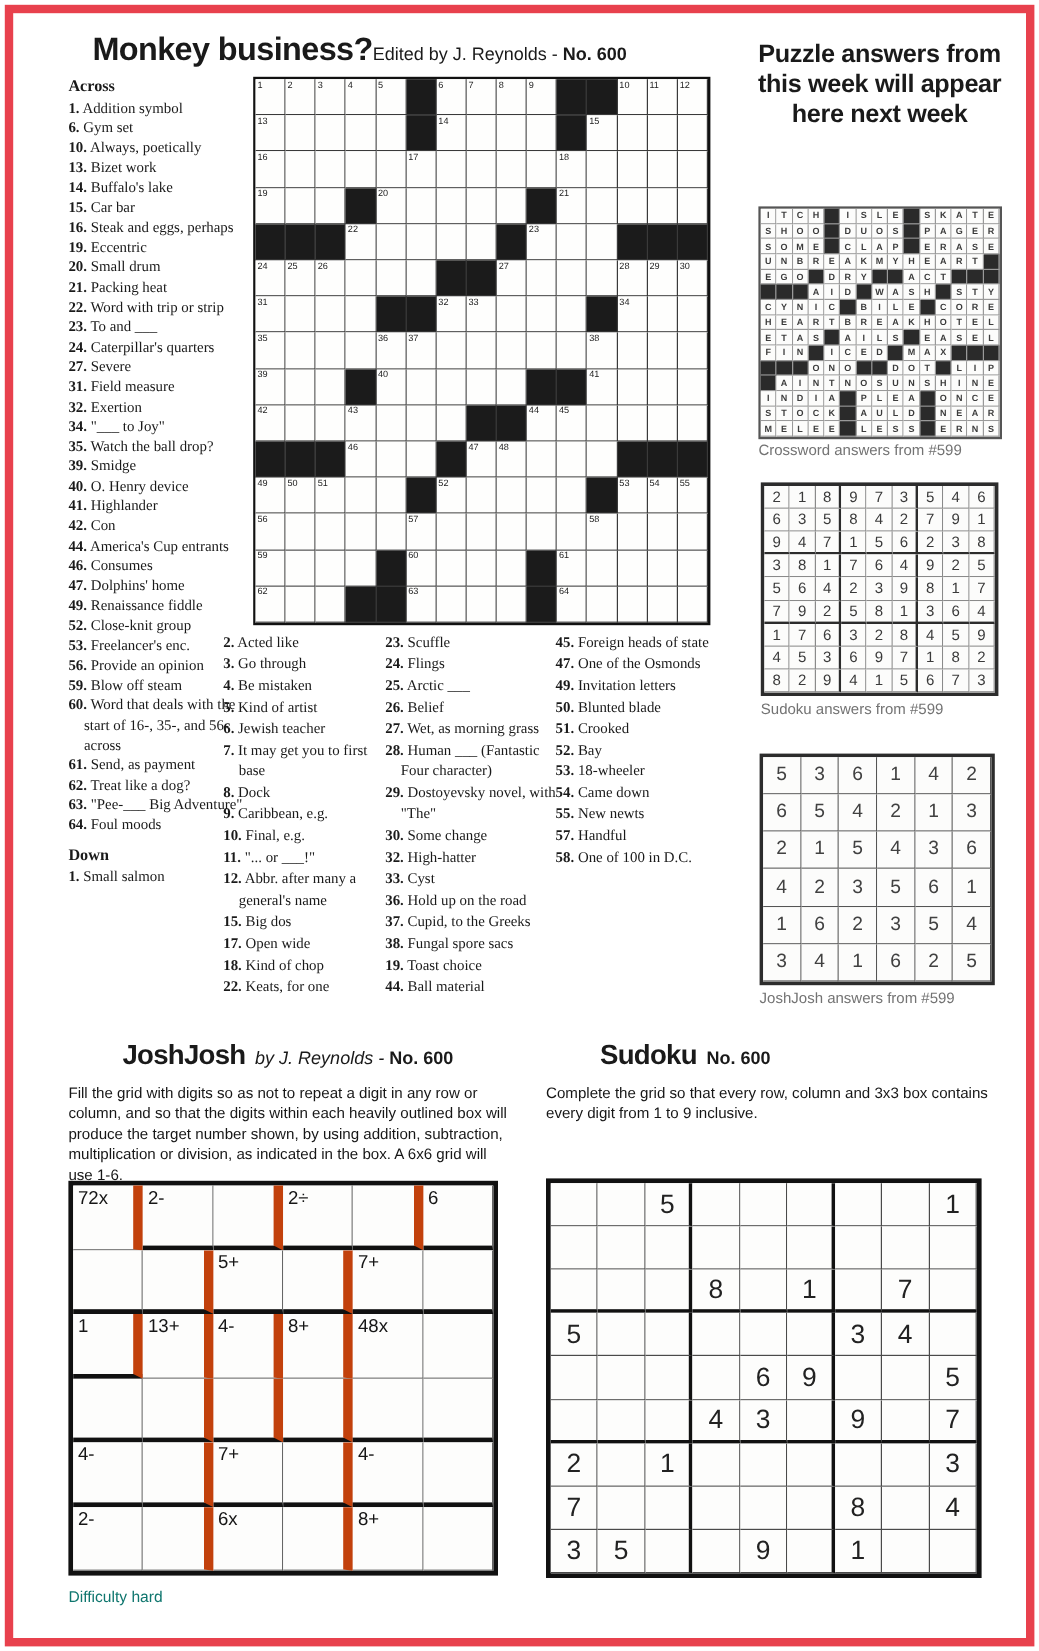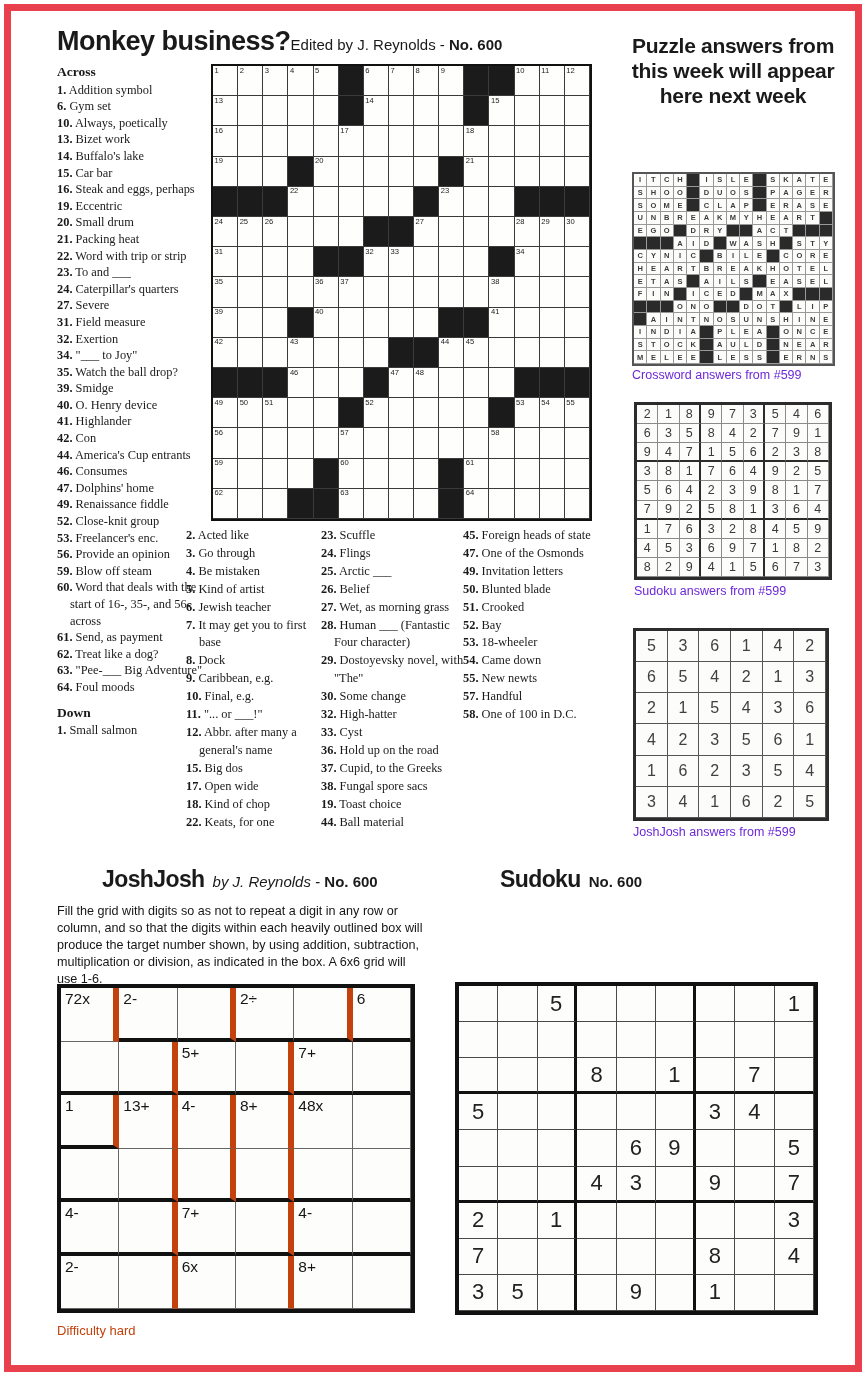--- a/index.html
+++ b/index.html
@@ -3,21 +3,21 @@
 <meta charset="utf-8">
 <style>
   :root { --red:#e8414d; --ink:#1a1a1a; }
   * { box-sizing:border-box; margin:0; padding:0; }
   body { background:#fff; font-family:"Liberation Sans", sans-serif; color:#1a1a1a; }
   .page { position:relative; width:866px; height:1376px; background:#fff; overflow:hidden; }
   .frame { position:absolute; inset:4px; border:7px solid var(--red); pointer-events:none; z-index:5; }
 
   
   .xw-header { position:absolute; left:57px; top:26px; white-space:nowrap; }
-  .xw-title { display:inline; font-size:27px; font-weight:800; letter-spacing:-0.5px; }
+  .xw-title { display:inline; font-size:27px; font-weight:800; letter-spacing:-0.5px;margin-left:20px; }
   .byline { font-size:15px; }
   .byline b { font-weight:700; }
 
   
   .clues { position:absolute; font-family:"Liberation Serif", serif; font-size:12.4px; line-height:16.6px; }
   .clues p { padding-left:13px; text-indent:-13px; }
   .clues h2 { font-family:"Liberation Serif", serif; font-size:13.5px; font-weight:700; margin-bottom:1px; }
   .clues .down-label { margin-top:9px; }
   .col-left { left:57px; top:64px; width:156px; }
   .col2 { left:186px; top:527px; width:135px; line-height:17.9px; }
@@ -28,21 +28,21 @@
   .xw-grid { position:absolute; left:211px; top:64px; width:381px; height:457px;
              display:grid; grid-template-columns:repeat(15,1fr); grid-template-rows:repeat(15,1fr);
              border:2px solid #111; background:#fff; }
   .xc { border-right:1px solid #3a3a3a; border-bottom:1px solid #3a3a3a; position:relative; background:#fefefd; }
   .xc.blk { background:#1b1b1b; }
   .xc .num { position:absolute; top:0.5px; left:1.5px; font-size:7.6px; line-height:8px; color:#222; }
 
   
   .ans-header { position:absolute; left:626px; top:33px; width:214px; text-align:center;
                 font-size:21px; font-weight:800; line-height:25px; letter-spacing:-0.3px; }
-  .caption { position:absolute; font-size:12.5px; color:#6d28d9; }
+  .caption { position:absolute; font-size:12.5px; color:#737373; }
 
   .mini-xw { position:absolute; left:632px; top:172px; width:203px; height:194px;
              display:grid; grid-template-columns:repeat(15,1fr); grid-template-rows:repeat(15,1fr);
              border:2px solid #555; background:#fff; }
   .mc { border-right:1px solid #999; border-bottom:1px solid #999; background:#fcfcfb;
         display:flex; align-items:center; justify-content:center;
         font-size:7.5px; font-weight:700; color:#3c3c3c; }
   .mc.blk { background:#2a2a2a; }
 
   .mini-sud { position:absolute; left:634px; top:402px; width:198px; height:178px;
@@ -65,34 +65,34 @@
   .sec-byline { font-size:15px; margin-left:8px; }
   .sec-byline i { }
   .sec-byline b { font-weight:700; }
   .instructions { position:absolute; font-size:12.6px; line-height:17px; color:#161616; }
 
   
   .jj-grid { position:absolute; left:57px; top:984px; width:358px; height:329px;
              display:grid; grid-template-columns:repeat(6,1fr); grid-template-rows:repeat(6,1fr);
              border:4px solid #111; background:#fff; }
   .jc { position:relative; border-right:1px solid #666; border-bottom:1px solid #666; background:#fdfdfc; }
-  .jc.tr { border-right:6px solid #c2410c; }
+  .jc.tr { border-right:8px solid #c2410c; }
   .jc.tb { border-bottom:4px solid #111; }
   .jc .lbl { position:absolute; top:2px; left:4px; font-size:15.5px; color:#161616; }
 
   
   .sud-grid { position:absolute; left:455px; top:982px; width:363px; height:333px;
               display:grid; grid-template-columns:repeat(9,1fr); grid-template-rows:repeat(9,1fr);
               border:4px solid #111; background:#fff; }
   .sc { border-right:1.5px solid #4a4a4a; border-bottom:1.5px solid #4a4a4a; background:#fdfdfc;
         display:flex; align-items:center; justify-content:center; font-size:22px; color:#222; }
   .sc.br3 { border-right:3px solid #111; }
   .sc.bb3 { border-bottom:3px solid #111; }
 
-  .difficulty { position:absolute; font-size:13px; color:#c2410c; }
+  .difficulty { position:absolute; font-size:13px; color:#0f766e; }
 </style>
 </head>
 <body>
 
 <div class="page">
   <div class="frame"></div>
 
   <div class="xw-header">
     <h1 class="xw-title">Monkey business?</h1><span class="byline"><span>Edited by J. Reynolds - </span><b>No. 600</b></span>
   </div>
@@ -973,20 +973,21 @@
       <div class="jc">
         <span class="lbl">8+</span>
       </div>
       <div class="jc"></div>
     </div>
   <p class="difficulty" style="left:57px; top:1323px;">Difficulty hard</p>
 
   <div class="sec-header" style="left:455px; top:866px;">
     <h1 class="sec-title">Sudoku</h1><span class="sec-byline"><b>No. 600</b></span>
   </div>
+  <p class="instructions" style="left:455px; top:903px; width:396px;">Complete the grid so that every row, column and 3x3 box contains every digit from 1 to 9 inclusive.</p>
   <div id="sudoku-grid" class="sud-grid">
       <div class="sc"></div>
       <div class="sc"></div>
       <div class="sc br3">5</div>
       <div class="sc"></div>
       <div class="sc"></div>
       <div class="sc br3"></div>
       <div class="sc"></div>
       <div class="sc"></div>
       <div class="sc">1</div>

